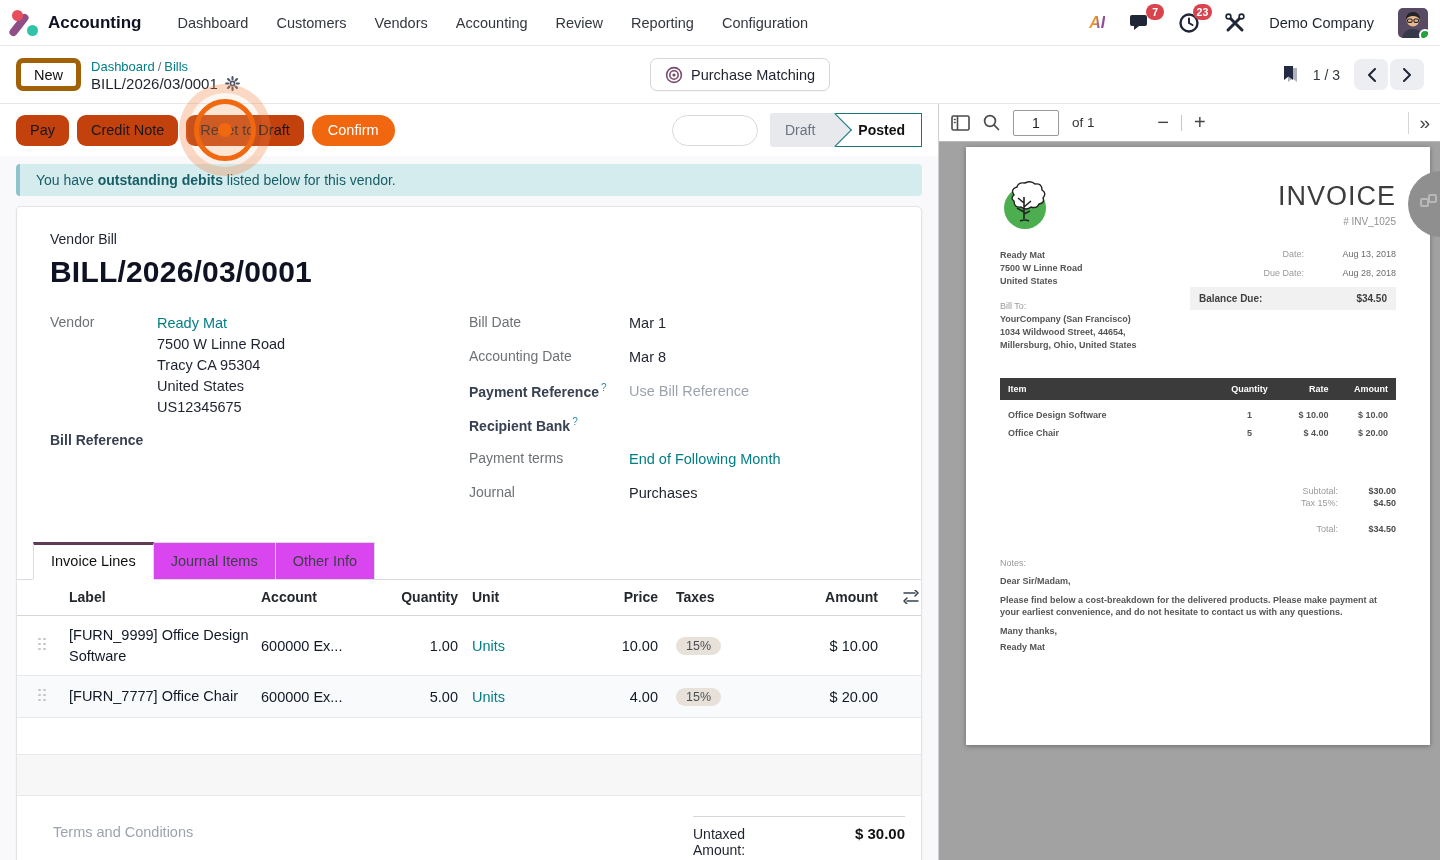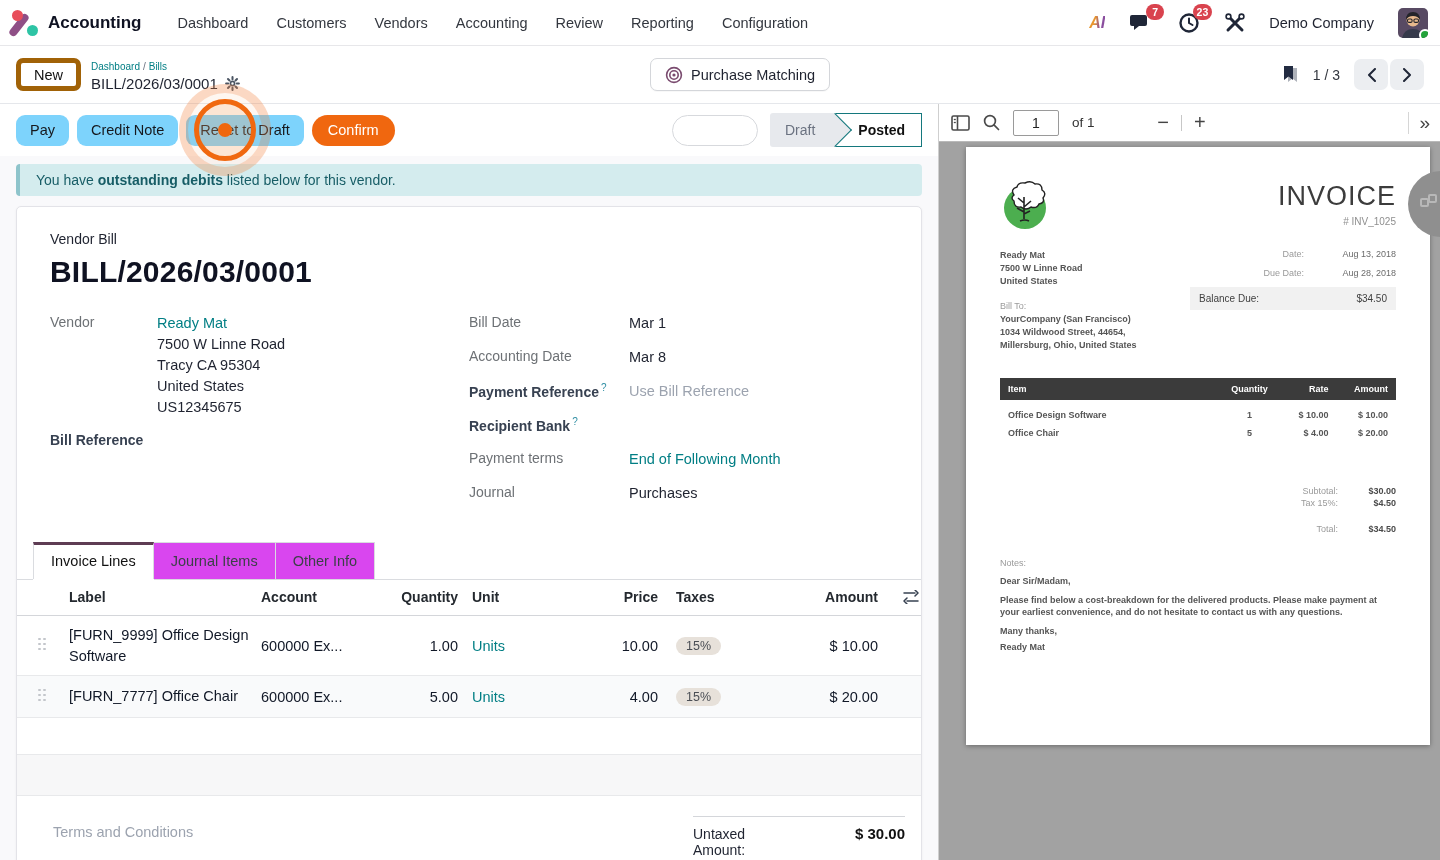--- a/index.html
+++ b/index.html
@@ -29,39 +29,39 @@
   .company-name { font-size:14.5px; color:#1f2330; }
   .avatar { width:30px; height:30px; border-radius:5px; overflow:hidden; position:relative; }
   .status-dot { position:absolute; right:-3px; bottom:-3px; width:12px; height:12px;
     border-radius:50%; background:#23a33a; border:2px solid #fff; }
 
   
   .crumb-bar { height:57px; display:flex; align-items:center; padding:0 16px; background:#fff; position:relative; }
   .btn-new { height:33px; padding:0 13px; background:#fff; border:5px solid #a16207; border-radius:7px;
     font-size:14.5px; color:#111; cursor:pointer; font-family:inherit; }
   .crumb-block { margin-left:10px; display:flex; flex-direction:column; justify-content:center; line-height:17px; }
-  .crumb-links { font-size:10px; }
+  .crumb-links { font-size:13px; }
   .crumb-links a { color:#017e84; text-decoration:none; font-weight:500; cursor:pointer; }
   .crumb-sep { color:#6b7280; padding:0 3px; }
   .crumb-current { font-size:15px; color:#1f2330; display:flex; align-items:center; gap:7px; font-weight:500; }
   .center-btn-wrap { position:absolute; left:650px; top:12px; }
   .btn-matching { display:flex; align-items:center; gap:8px; height:33px; padding:0 14px;
     background:#fff; border:1px solid #d4d6da; border-radius:7px; font-size:14.5px; color:#1f2330;
     cursor:pointer; font-family:inherit; box-shadow:0 1px 1px rgba(0,0,0,.03); }
   .crumb-right { margin-left:auto; display:flex; align-items:center; gap:14px; }
   .pager-text { font-size:14px; color:#33373f; }
   .pager-btns { display:flex; gap:2px; }
   .pg-btn { width:34px; height:31px; background:#eceef1; border:none; border-radius:7px;
     display:flex; align-items:center; justify-content:center; cursor:pointer; }
 
   
   .main { position:absolute; top:103px; left:0; right:0; bottom:0; display:flex; border-top:1px solid #e5e7eb; }
   .left-pane { width:938px; background:#f9f9fb; position:relative; overflow:hidden; }
   .action-bar { height:52px; background:#fff; display:flex; align-items:center; padding:0 16px; }
-  .btn-gray { height:31px; padding:0 14px; margin-right:8px; background:#7dd3fc; border:none; border-radius:9px;
+  .btn-gray { height:31px; padding:0 14px; margin-right:8px; background:#c2410c; border:none; border-radius:9px;
     font-size:14.5px; font-weight:500; color:#16181d; cursor:pointer; font-family:inherit; }
   .btn-confirm { height:31px; padding:0 16px; background:#f0670f; border:none; border-radius:16px;
     font-size:14.5px; font-weight:500; color:#fff; cursor:pointer; font-family:inherit; }
   .action-right { margin-left:auto; display:flex; align-items:center; gap:12px; }
   .empty-pill { width:86px; height:31px; border:1px solid #d7d9dd; border-radius:16px; background:#fff; }
   .statusbar { display:flex; align-items:stretch; height:34px; }
   .st-draft { background:#e7e9ed; color:#6b7280; font-size:14px; display:flex; align-items:center;
     padding:0 20px 0 15px; border-radius:3px 0 0 3px; cursor:pointer; }
   .st-posted { position:relative; background:#fff; border:1px solid #14787d; border-left:none;
     display:flex; align-items:center; padding:0 16px 0 23px; font-size:14px; font-weight:bold; color:#111;
@@ -163,21 +163,21 @@
   .pdoc-num { font-size:10px; color:#8f8f8f; text-align:right; margin-top:4px; }
   .pdoc-cols { display:flex; justify-content:space-between; margin-top:18px; }
   .pdoc-left { width:190px; }
   .p-small { font-size:9px; font-weight:bold; line-height:13px; color:#555; }
   .p-gray { color:#9a9a9a; font-weight:normal; }
   .pdoc-right { width:206px; }
   .meta-row { display:flex; justify-content:flex-end; margin-bottom:9px; }
   .meta-label { font-size:9px; color:#9a9a9a; }
   .meta-value { width:92px; text-align:right; font-size:9px; color:#6b6b6b; }
   .balance-row { display:flex; justify-content:space-between; background:#f1f1f1; padding:6px 9px;
-    font-size:10px; font-weight:normal; color:#3f3f3f; margin-top:3px;gap:32px; }
+    font-size:10px; font-weight:bold; color:#3f3f3f; margin-top:3px;gap:32px; }
   .ptable { width:100%; margin-top:26px; border-collapse:collapse; }
   .ptable th { background:#3b3b3b; color:#fff; font-size:9px; padding:6px 8px; text-align:left; }
   .ptable th.r, .ptable td.r { text-align:right; }
   .ptable th.c, .ptable td.c { text-align:center; }
   .ptable td { font-size:9px; font-weight:bold; color:#555; padding:4px 8px;margin-left:48px; }
   .ptable tr.first td { padding-top:10px; }
   .ptotals { margin-top:44px; display:flex; flex-direction:column; align-items:flex-end; }
   .ptot-row { display:flex; font-size:9px; margin-bottom:2px; }
   .ptot-row .lab { color:#9a9a9a; text-align:right; }
   .ptot-row .val { width:58px; text-align:right; font-weight:bold; color:#4a4a4a; }

